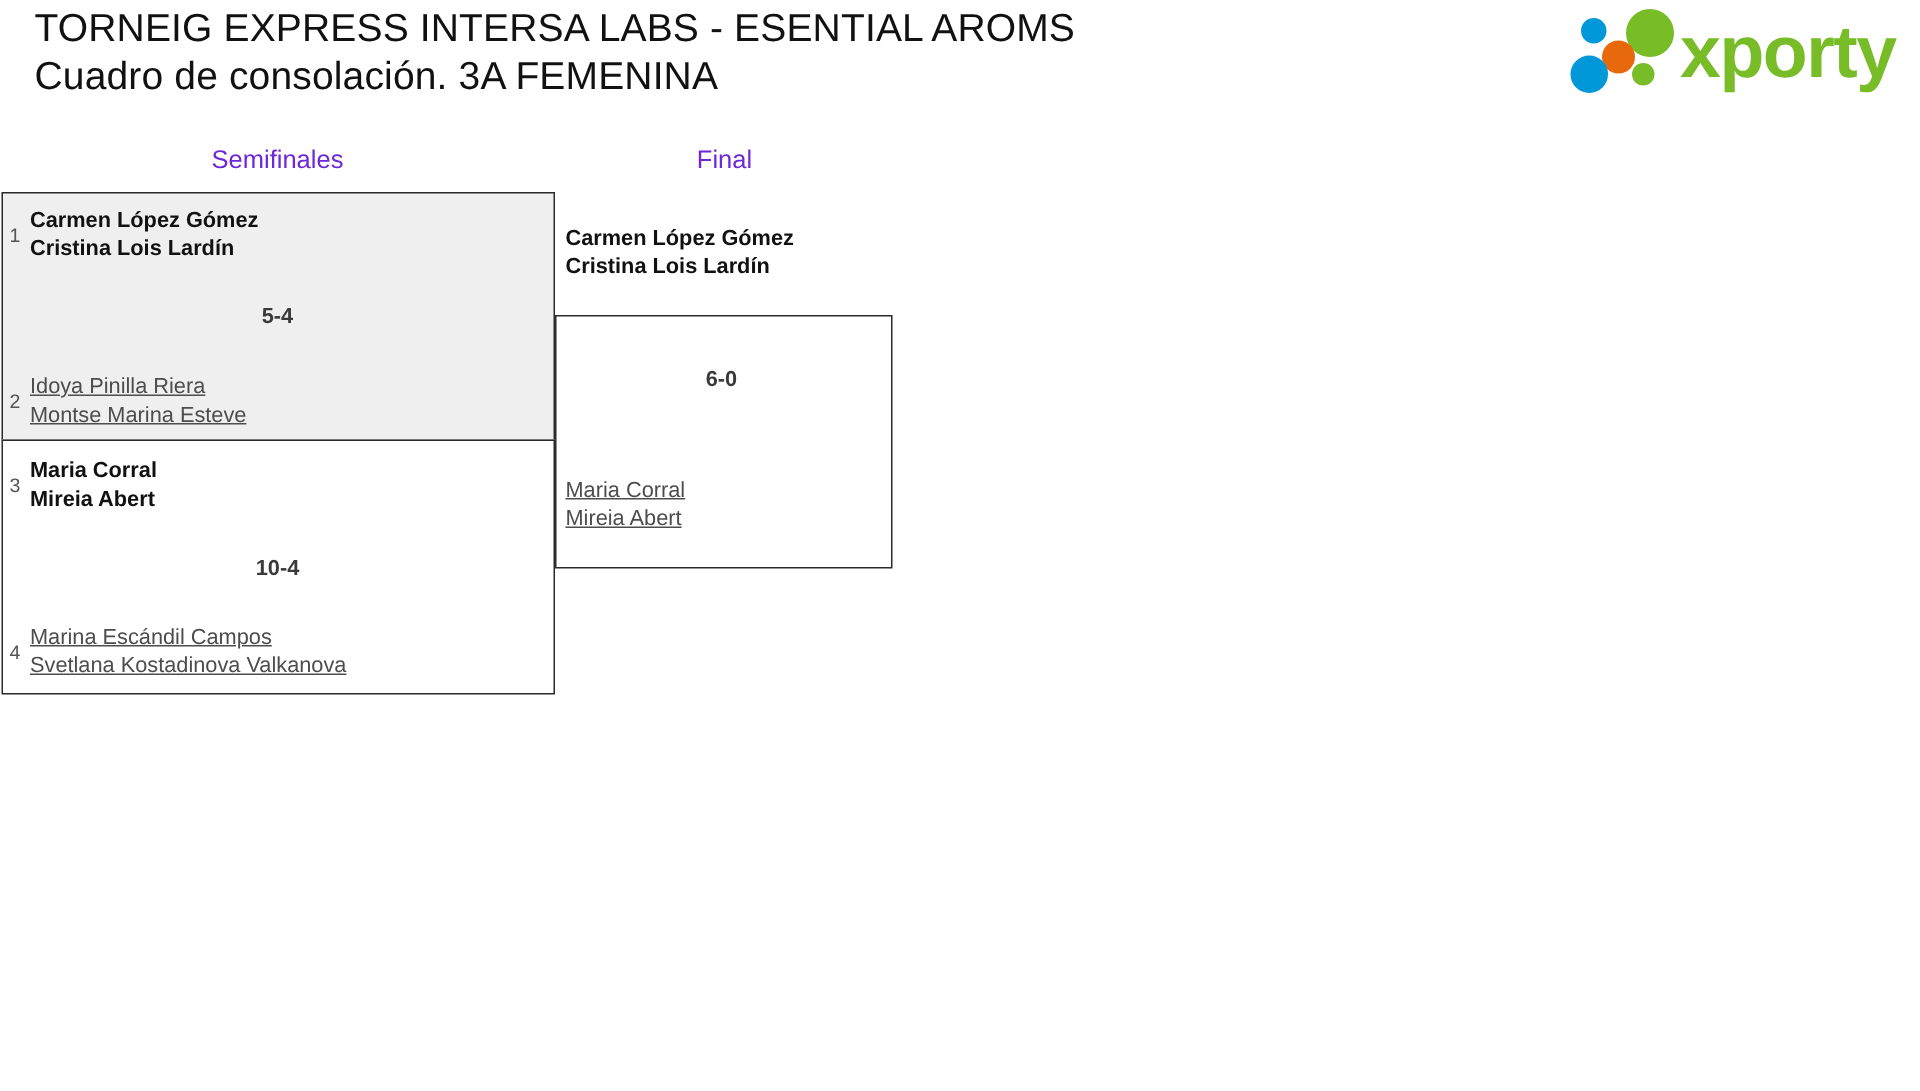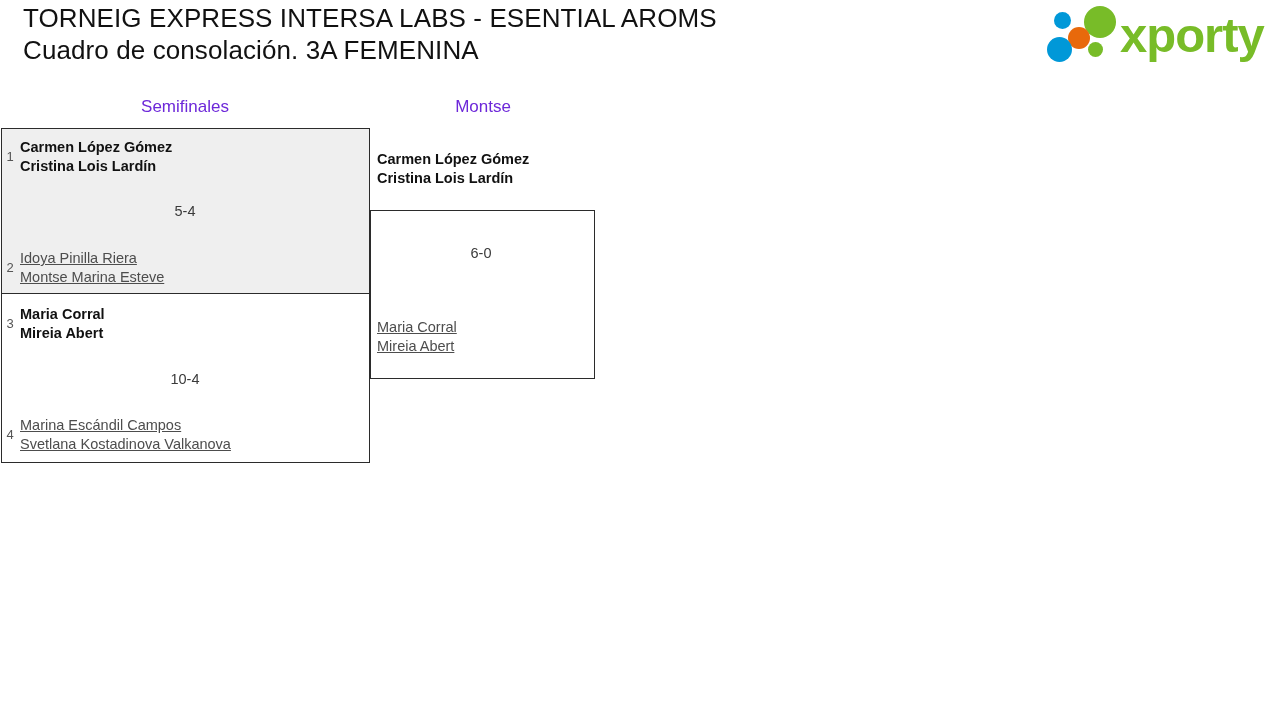--- a/index.html
+++ b/index.html
@@ -133,20 +133,21 @@
   .names.winner { font-weight: 700; color: #111111; }
   .names.loser  { font-weight: 400; color: #4d4d4d; text-decoration: underline; }
 
   .score {
     position: absolute;
     font-size: 14.5px;
     line-height: 19px;
     color: #3a3a3a;
     text-align: center;
     white-space: nowrap;
+    font-weight: bold;
   }
 
   
   #slot-sf1-top    { left: 0px;  top: 48px;  }
   #score-sf1       { left: 85px; top: 112px; width: 200px; }
   #slot-sf1-bottom { left: 0px;  top: 159px; }
   
   #slot-sf2-top    { left: 0px;  top: 215px; }
   #score-sf2       { left: 85px; top: 280px; width: 200px; }
   #slot-sf2-bottom { left: 0px;  top: 326px; }
@@ -174,21 +175,21 @@
       <span class="dot dot-green-small"></span>
     </div>
     <div id="logo-wordmark">xporty</div>
   </div>
 
 </div>
 
 <div id="bracket">
 
   <div class="round-header" id="header-semis">Semifinales</div>
-  <div class="round-header" id="header-final">Montse</div>
+  <div class="round-header" id="header-final">Final</div>
 
   <div class="match-box" id="match-sf1"></div>
   <div class="slot" id="slot-sf1-top">
     <span class="seed">1</span>
     <span class="names winner">
       <span>Carmen López Gómez</span><br>
       <span>Cristina Lois Lardín</span>
     </span>
   </div>
   <div class="score" id="score-sf1">5-4</div>

